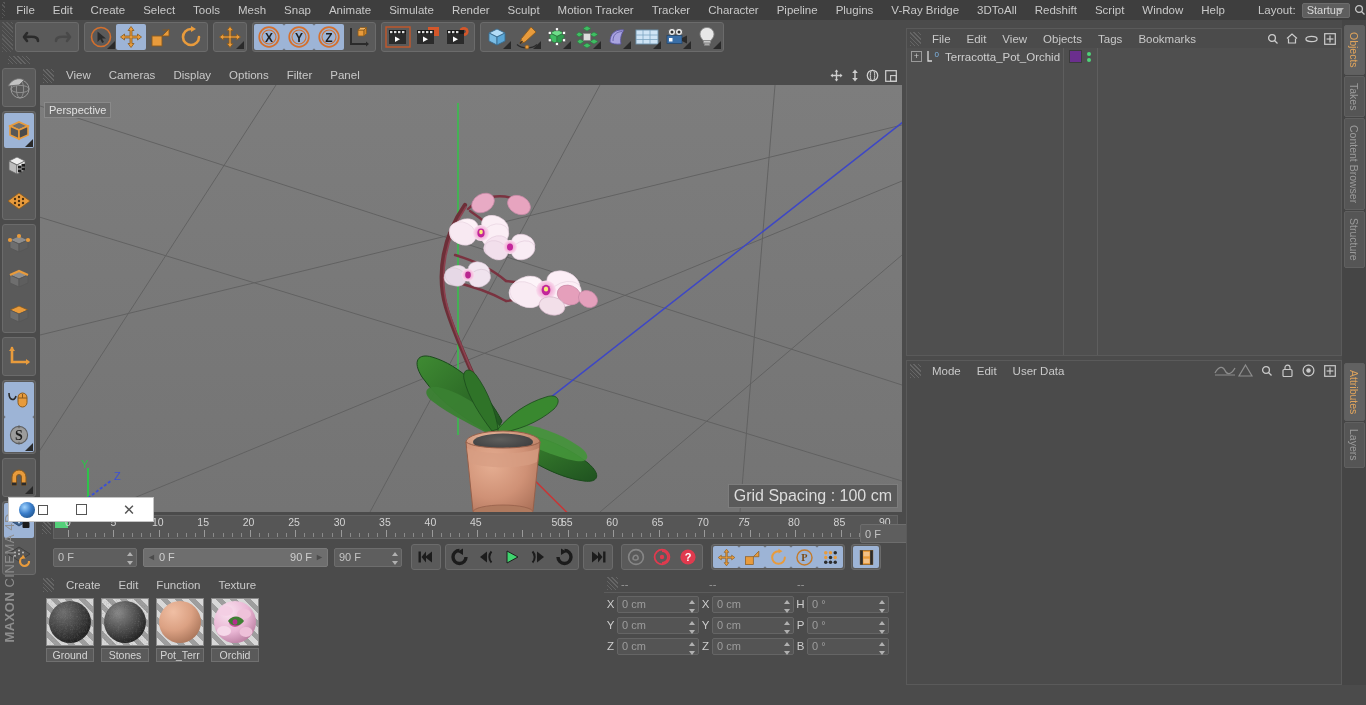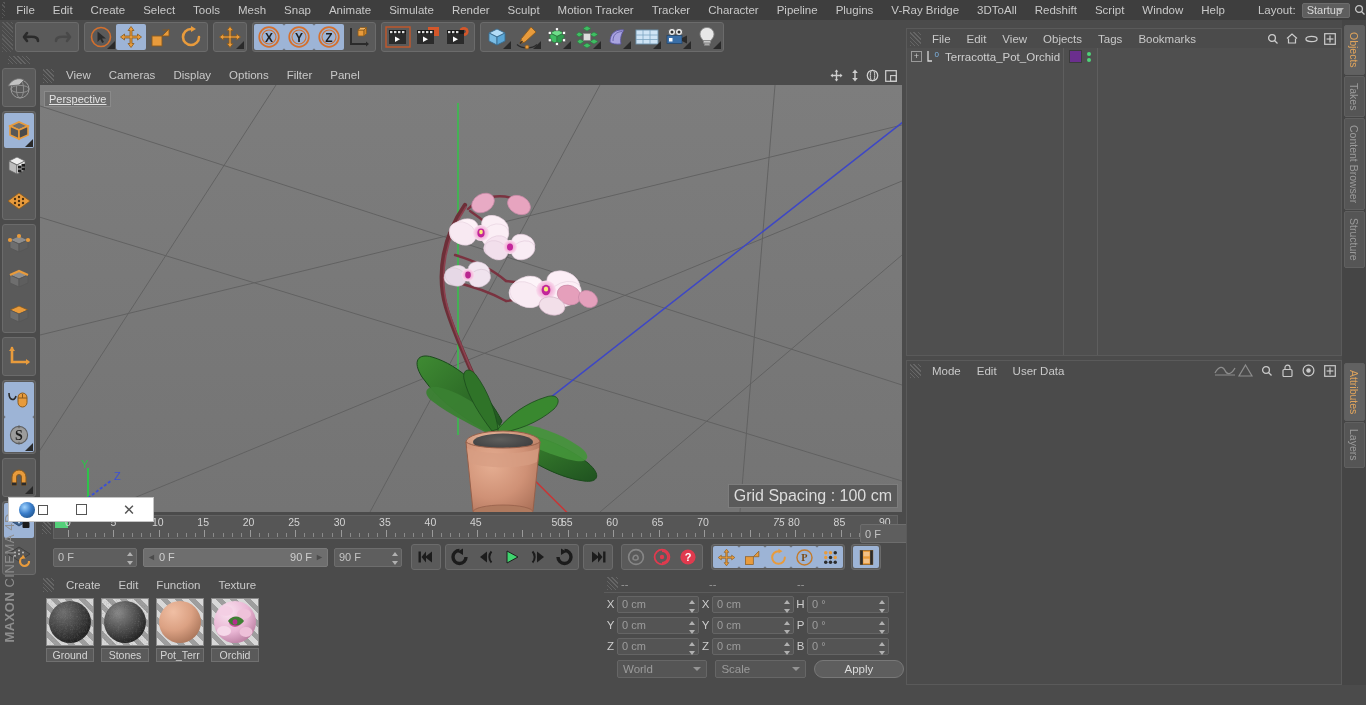--- a/index.html
+++ b/index.html
@@ -73,22 +73,22 @@
   .vp-head .grip2{ width:11px;height:14px;margin:0 3px;
     background:repeating-linear-gradient(45deg,#777 0 1px,transparent 1px 3px);opacity:.6;}
   .vp-menu{ padding:0 9px; color:#c9c9c9; font-size:11.5px; line-height:19px;}
   .vp-navs{ position:absolute; right:4px; top:2px; display:flex; gap:3px; align-items:center;}
   .vp-navs span{ width:15px;height:15px; display:flex;align-items:center;justify-content:center;color:#cfcfcf;}
   .viewport{
     position:absolute; left:0; top:19px; width:862px; height:427px;
     background:#787878; overflow:hidden;
   }
   .vp-label{
-    position:absolute; left:4px; top:6px; padding:1px 4px;
-    background:#6d6d6d; color:#e2e2e2; font-size:11px; border:1px solid #8a8a8a;text-decoration:underline;
+    position:absolute; left:4px; top:17px; padding:1px 4px;
+    background:#6d6d6d; color:#e2e2e2; font-size:11px; border:1px solid #8a8a8a;
   }
   .grid-spacing{
     position:absolute; right:4px; bottom:4px; padding:2px 5px;
     background:#5a5a5a; color:#dcdcdc; font-size:16px; border:1px solid #7d7d7d;
   }
   .axis-gizmo{ position:absolute; left:26px; bottom:-8px; width:70px;height:70px;}
 
   
   .timeline{ position:absolute; left:40px; top:512px; width:862px; height:28px; background:#4b4b4b;}
   .tl-grip{ position:absolute;left:2px;top:6px;width:9px;height:16px;
@@ -863,21 +863,21 @@
           <div class="tl-num" style="left: 461.444px; margin-left: 36px;">50</div>
           <div class="tl-tick" style="left: 468.444px; height: 7px;"></div>
           <div class="tl-num" style="left: 506.889px;">55</div>
           <div class="tl-tick" style="left: 513.889px; height: 7px;"></div>
           <div class="tl-num" style="left: 552.333px;">60</div>
           <div class="tl-tick" style="left: 559.333px; height: 7px;"></div>
           <div class="tl-num" style="left: 597.778px;">65</div>
           <div class="tl-tick" style="left: 604.778px; height: 7px;"></div>
           <div class="tl-num" style="left: 643.222px;">70</div>
           <div class="tl-tick" style="left: 650.222px; height: 7px;"></div>
-          <div class="tl-num" style="left: 719px; font-style: italic;">75</div>
+          <div class="tl-num" style="left: 684px; font-style: italic;">75</div>
           <div class="tl-tick" style="left: 695.667px; height: 7px;"></div>
           <div class="tl-num" style="left: 734.111px;">80</div>
           <div class="tl-tick" style="left: 741.111px; height: 7px;"></div>
           <div class="tl-num" style="left: 779.556px;">85</div>
           <div class="tl-tick" style="left: 786.556px; height: 7px;"></div>
           <div class="tl-num" style="left: 825px;">90</div>
           <div class="tl-tick" style="left: 832px; height: 7px;"></div>
           <div class="tl-tick" style="left: 23.0889px; height: 4px; background: rgb(138, 138, 138);"></div>
           <div class="tl-tick" style="left: 32.1778px; height: 4px; background: rgb(138, 138, 138);"></div>
           <div class="tl-tick" style="left: 41.2667px; height: 4px; background: rgb(138, 138, 138);"></div>
@@ -1303,31 +1303,20 @@
       <span class="co-lab">B</span>
       <span class="co-f">
         <span>0 °</span>
         <span class="spin">
             <i class="u"></i>
             <i class="d"></i>
           </span>
       </span>
     </div>
 
-    <div class="co-row" style="margin-top:3px;padding-left:13px;gap:8px;">
-      <span class="co-drop">
-        <span>World</span>
-        <span class="caret"></span>
-      </span>
-      <span class="co-drop">
-        <span>Scale</span>
-        <span class="caret"></span>
-      </span>
-      <span class="applybtn">Apply</span>
-    </div>
   </div>
 
   <div class="objmgr">
     <div class="om-head">
       <div class="grip2"></div>
       <div class="om-menu">File</div>
       <div class="om-menu">Edit</div>
       <div class="om-menu">View</div>
       <div class="om-menu">Objects</div>
       <div class="om-menu">Tags</div>

